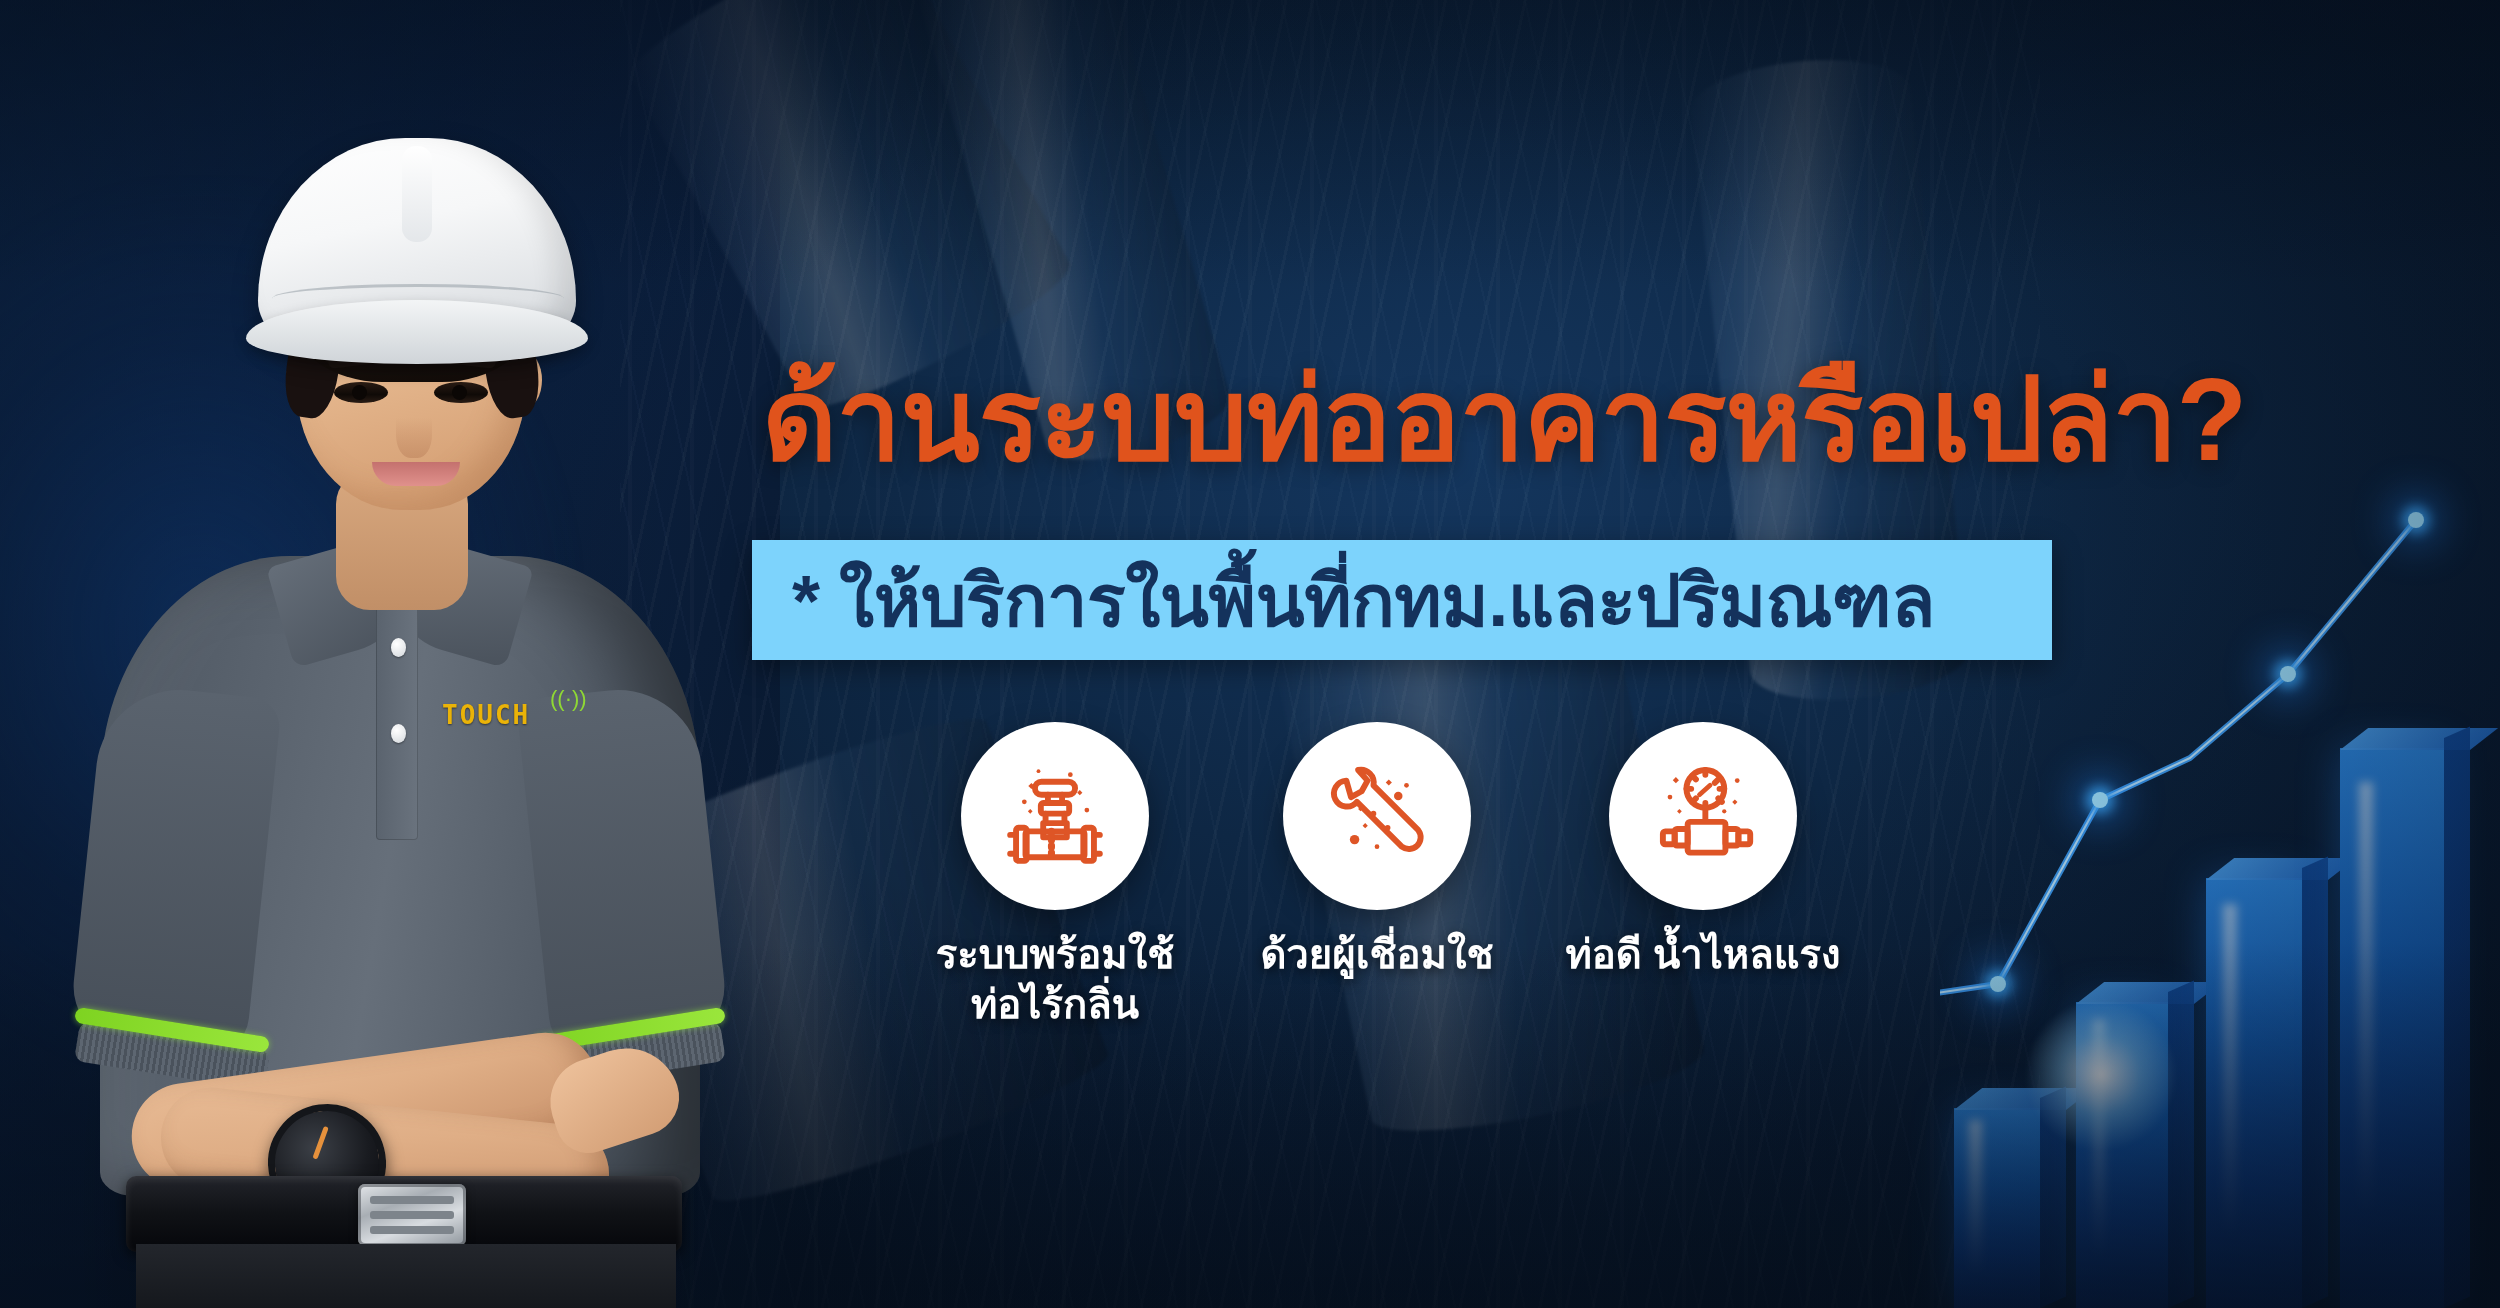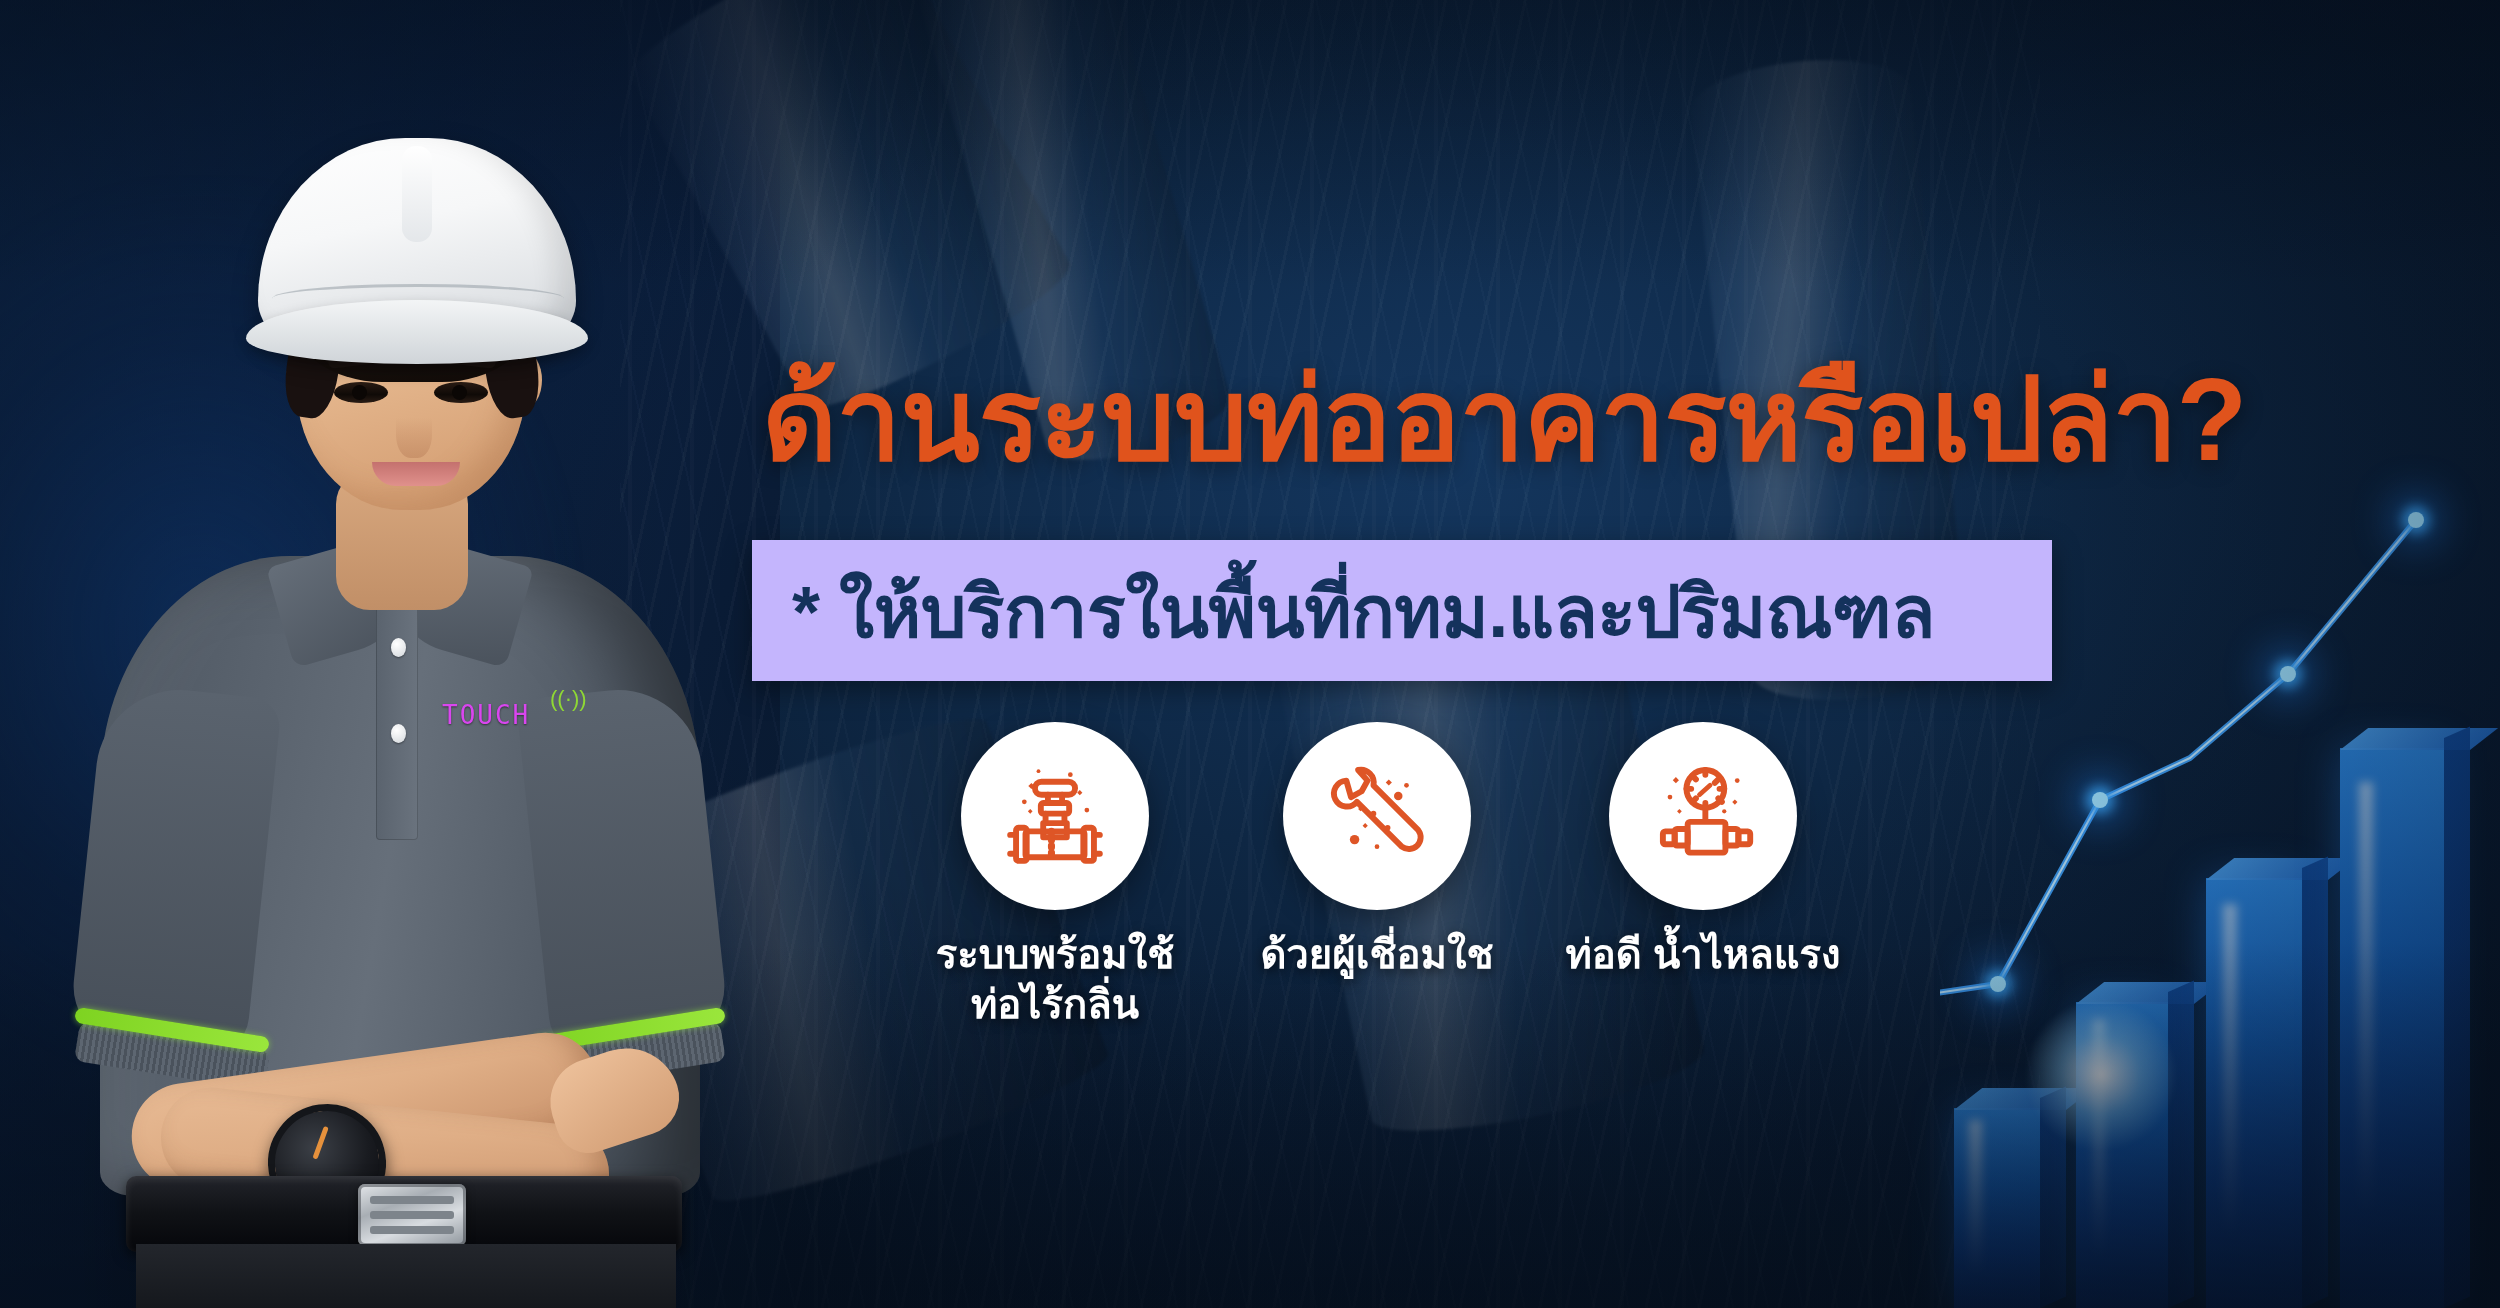--- a/index.html
+++ b/index.html
@@ -222,22 +222,22 @@
     box-shadow:0 3px 9px rgba(0,0,0,.55), inset 0 0 0 3px rgba(60,64,70,.5);
   }
   .buckle i{position:absolute;left:12px;width:84px;height:8px;background:#7d848b;border-radius:3px;}
   .trousers{
     position:absolute;left:126px;top:1244px;width:540px;height:64px;
     background:linear-gradient(180deg,#23262c,#15181d);
   }
   .logo-touch{
     position:absolute;left:432px;top:700px;
     font-family:"DejaVu Sans Mono","Liberation Mono",monospace;
-    font-size:26px;font-weight:normal;letter-spacing:2px;
-    color:#d946ef;text-shadow:0 1px 2px rgba(0,0,0,.5);
+    font-size:26px;font-weight:bold;letter-spacing:2px;
+    color:#eab308;text-shadow:0 1px 2px rgba(0,0,0,.5);
   }
   .logo-waves{
     position:absolute;left:540px;top:688px;width:34px;height:26px;
     color:#8fd834;font-size:22px;line-height:22px;
   }
 
   
   .headline{
     position:absolute;left:762px;top:222px;width:1660px;
     font-size:108px;font-weight:bold;line-height:1.08;
@@ -246,22 +246,22 @@
     white-space:nowrap;
   }
   .headline2{
     position:absolute;left:762px;top:358px;width:1760px;
     font-size:116px;font-weight:bold;line-height:1.08;
     color:#e0531c;letter-spacing:-1px;
     text-shadow:0 5px 22px rgba(0,0,0,.45);
     white-space:nowrap;
   }
   .noteband{
-    position:absolute;left:752px;top:540px;width:1300px;height:141px;
-    background:#c4b5fd;
+    position:absolute;left:752px;top:540px;width:1300px;height:120px;
+    background:#7dd3fc;
     box-shadow:0 8px 26px rgba(0,0,0,.40);
   }
   .notetext{
     position:absolute;left:40px;top:50%;transform:translateY(-50%);
     font-size:72px;font-weight:bold;color:#14325c;white-space:nowrap;letter-spacing:-0.5px;
   }
 
   
   .features{position:absolute;left:905px;top:722px;width:1230px;height:400px;}
   .feature{position:absolute;top:0;width:400px;text-align:center;}

